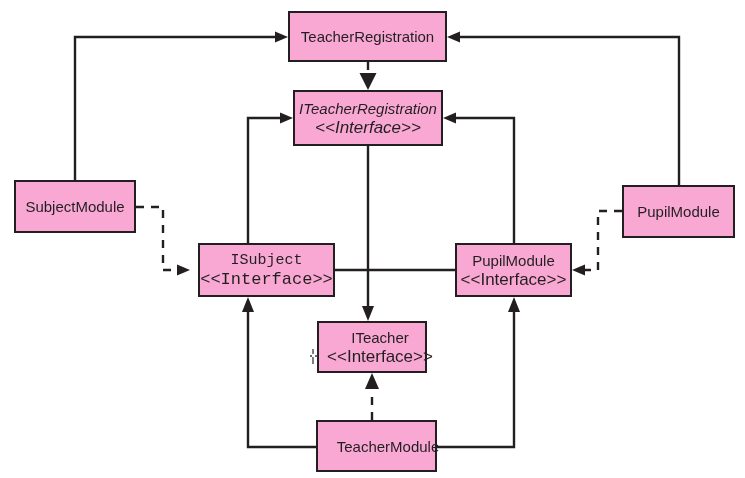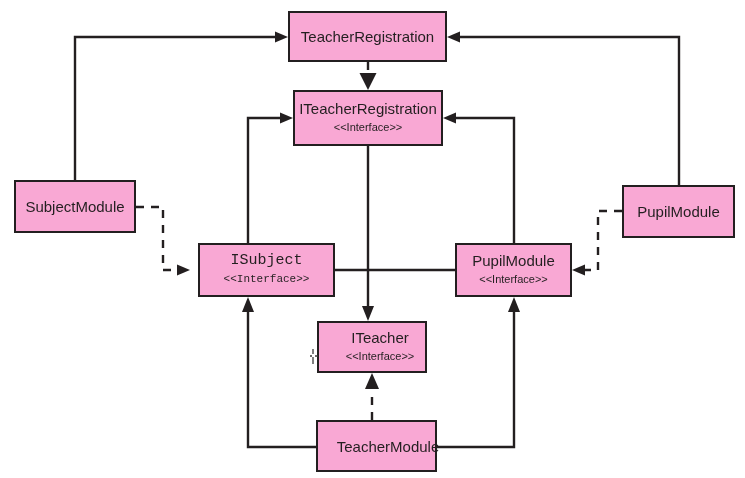--- a/index.html
+++ b/index.html
@@ -35,21 +35,21 @@
     justify-content: center;
     color: #231f20;
     z-index: 5;
   }
   .node-name {
     font-size: 15px;
     line-height: 19px;
     white-space: nowrap;
   }
   .node-stereotype {
-    font-size: 11px;
+    font-size: 17px;
     line-height: 19px;
     white-space: nowrap;
   }
   .edge-line {
     stroke: #231f20;
     stroke-width: 2.4;
     fill: none;
   }
   .edge-line.dashed {
     stroke-dasharray: 8 7;
@@ -130,21 +130,21 @@
     <g>
       <path class="edge-line dashed" d="M 372 420 L 372 392"></path>
       <polygon class="arrow-head" points="372,373 365,389 379,389"></polygon>
     </g>
   </svg>
 
   <div class="node" style="left:288px; top:11px; width:159px; height:51px;">
     <span class="node-name">TeacherRegistration</span>
   </div>
 
-  <div class="node" style="left:293px; top:90px; width:150px; height:56px;">
+  <div class="node" style="left:293px; top:90px; width:150px; height:56px;font-style:italic;">
     <span class="node-name">ITeacherRegistration</span>
     <span class="node-stereotype">&lt;&lt;Interface&gt;&gt;</span>
   </div>
 
   <div class="node" style="left:14px; top:180px; width:122px; height:53px;">
     <span class="node-name">SubjectModule</span>
   </div>
 
   <div class="node" style="left:622px; top:185px; width:113px; height:53px;">
     <span class="node-name">PupilModule</span>

